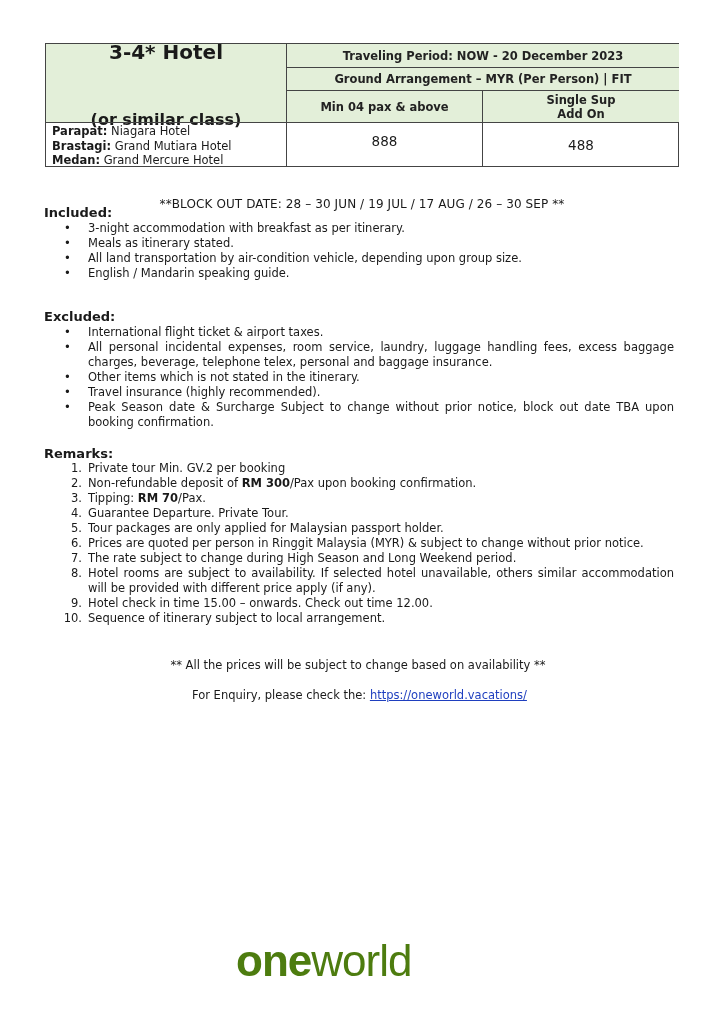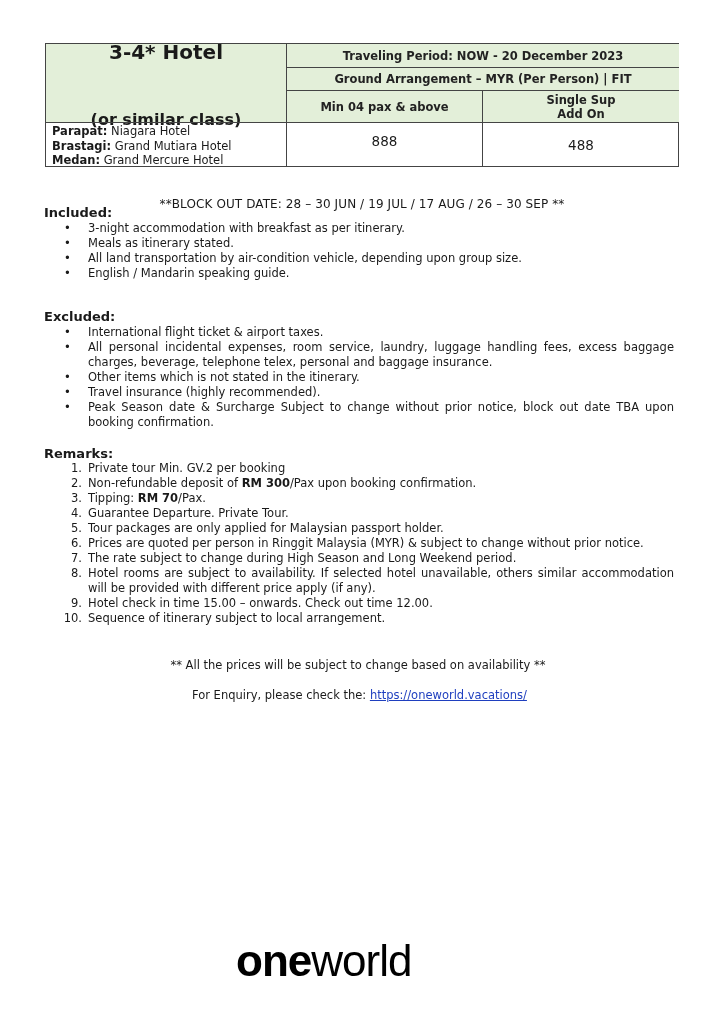--- a/index.html
+++ b/index.html
@@ -32,21 +32,21 @@
   .list li { position: relative; padding-left: 44px; text-align: justify; }
   .list .bul { position: absolute; left: 20px; top: 0; }
   .list .num { position: absolute; left: 12px; top: 0; width: 26px; text-align: right; }
   .list li span.t { display: block; }
   .list.rem li { padding-left: 44px; }
 
   .note { left: 0; width: 636px; text-align: center; font-size: 11.5px; top: 658px; padding-left: 40px; }
   .enquiry { left: 160px; top: 688px; font-size: 11.5px; margin-left: 32px; }
   .enquiry a { color: #1f3fbf; text-decoration: underline; }
 
-  .logo { left: 236px; top: 942px; width: 260px; font-family: "Liberation Sans", sans-serif; color: #000000; }
+  .logo { left: 236px; top: 942px; width: 260px; font-family: "Liberation Sans", sans-serif; color: #4d7c0f; }
   .logo .l1 { font-size: 44px; line-height: 38px; letter-spacing: -1px; }
   .logo .l1 .one { font-weight: 900; font-weight: bold; }
   .logo .l1 .world { font-weight: normal; }
   .logo .l2 { font-size: 44px; line-height: 38px; font-weight: bold; letter-spacing: -0.5px; }
 </style>
 </head>
 <body>
 
 <div class="tbl">
 

